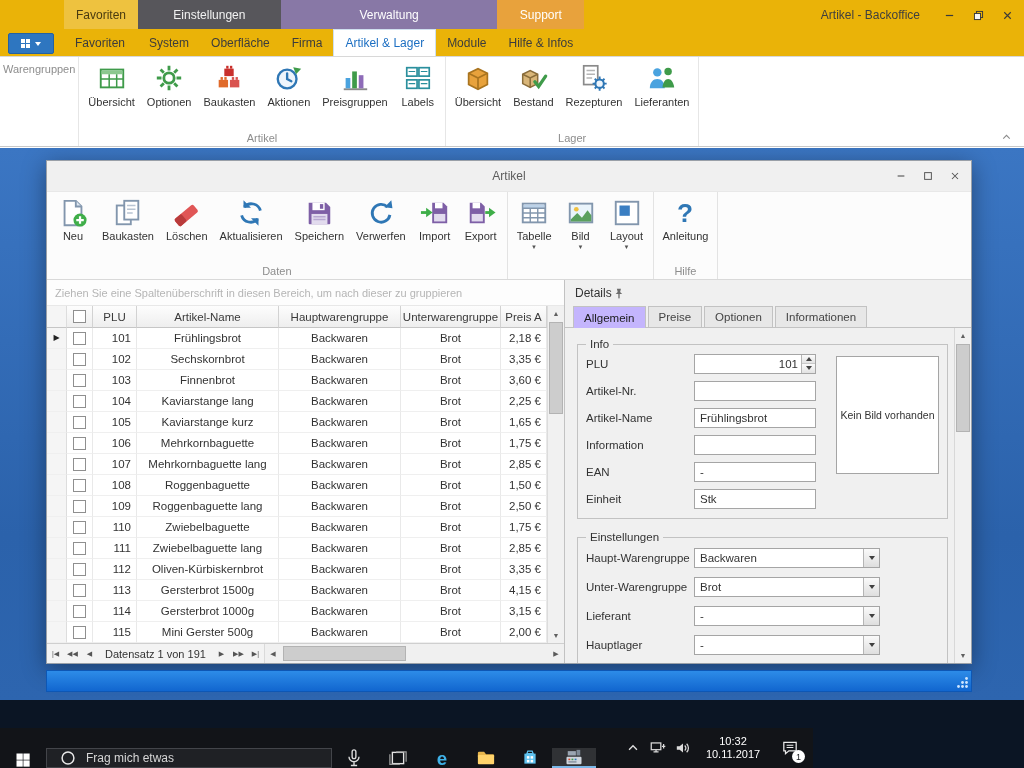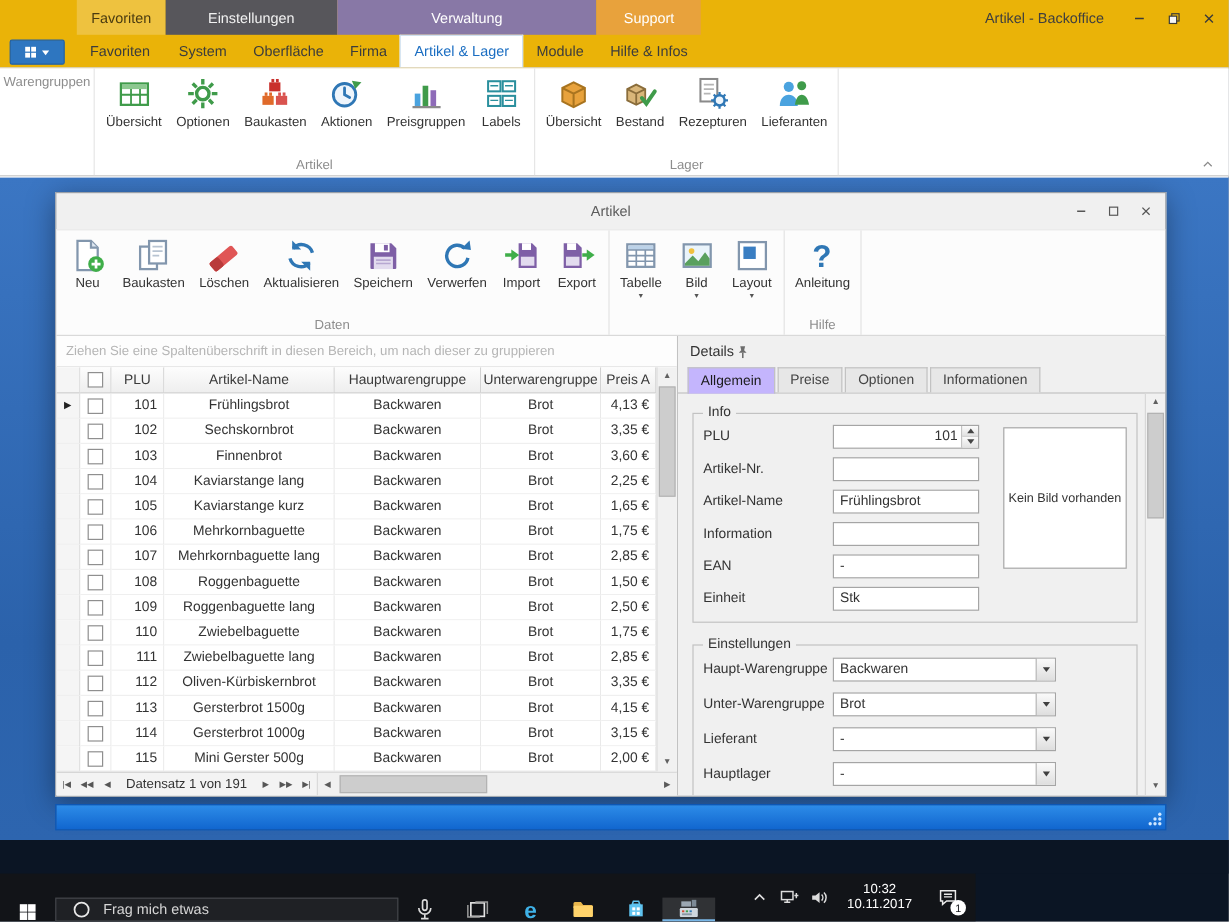--- a/index.html
+++ b/index.html
@@ -508,21 +508,21 @@
                   <div class="gcell ind">
                     <span class="rowarrow">▶</span>
                   </div>
                   <div class="gcell">
                     <span class="cb"></span>
                   </div>
                   <div class="gcell num">101</div>
                   <div class="gcell ">Frühlingsbrot</div>
                   <div class="gcell ">Backwaren</div>
                   <div class="gcell ">Brot</div>
-                  <div class="gcell num">4,13 €</div>
+                  <div class="gcell num">2,18 €</div>
                 </div>
                 <div class="grow">
                   <div class="gcell ind"></div>
                   <div class="gcell">
                     <span class="cb"></span>
                   </div>
                   <div class="gcell num">102</div>
                   <div class="gcell ">Sechskornbrot</div>
                   <div class="gcell ">Backwaren</div>
                   <div class="gcell ">Brot</div>

